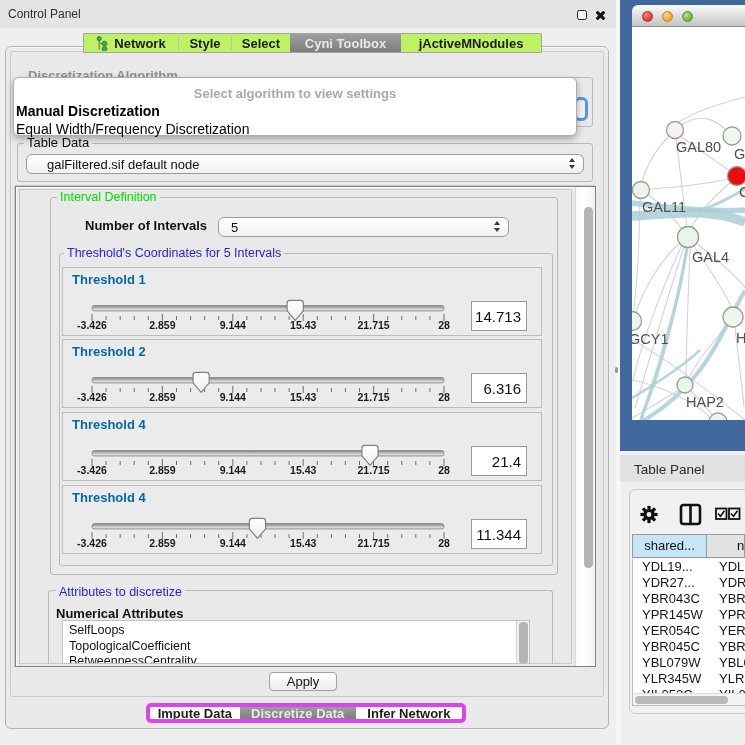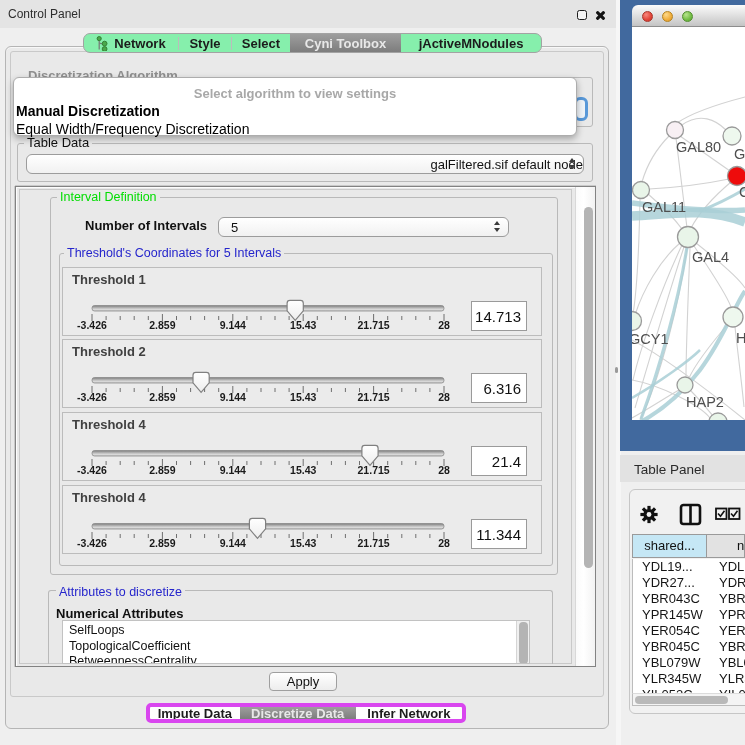--- a/index.html
+++ b/index.html
@@ -10,42 +10,42 @@
 #cwin { position:absolute; left:0; top:0; width:616px; height:731px; background:#efefef; }
 #ctstrip { position:absolute; left:0; top:0; width:616px; height:28px; background:#e4e4e4; }
 #ctitle { position:absolute; left:8px; top:7px; font-size:12px; color:#2e2e2e; }
 #floatico { position:absolute; left:577px; top:10px; width:10px; height:10px; border:1.6px solid #1d1d1d; border-radius:2.5px; background:#f4f4f4; }
 .xbar { position:absolute; width:11px; height:3px; background:#141414; border-radius:1px; left:595px; top:14px; }
 
 #bigpanel { position:absolute; left:5px; top:46px; width:604px; height:683px; border:1px solid #b5b5b5; border-radius:6px; background:#eaeaea; box-shadow:inset 0 1px 0 #f8f8f8; }
 #innerpanel { position:absolute; left:10px; top:51px; width:594px; height:646px; border:1px solid #c9c9c9; border-radius:3px; background:#e9e9e9; }
 
 
-#toptabs { position:absolute; left:83px; top:33px; width:459px; height:20px; background:#86efac; border:1px solid #a3a3a3; border-radius:7px; display:flex; overflow:hidden; }
+#toptabs { position:absolute; left:83px; top:33px; width:459px; height:20px; background:#bef264; border:1px solid #a3a3a3; border-radius:1px; display:flex; overflow:hidden; }
 .tseg { font-size:13px; font-weight:bold; color:#1c1c1c; display:flex; align-items:center; justify-content:center; height:100%; position:relative; }
 .tsep { width:1px; height:13px; background:#bcbcbc; align-self:center; }
 .tsel { background:linear-gradient(#9e9e9e,#7d7d7d); color:#e8e8e8; }
 
 
 .group { position:absolute; border:1px solid #b9b9b9; border-radius:3px; }
 .glabel { position:absolute; top:-7px; font-size:12.5px; background:#e9e9e9; padding:0 3px; line-height:13px; }
 
 .combo { position:absolute; background:linear-gradient(#ffffff,#f1f1f1); border:1px solid #9c9c9c; border-radius:6px; font-size:13px; color:#111; }
 .cstep { position:absolute; right:8px; }
 .arr-up { width:0;height:0;border-left:3px solid transparent;border-right:3px solid transparent;border-bottom:4.5px solid #3a3a3a; margin-bottom:3px; }
 .arr-dn { width:0;height:0;border-left:3px solid transparent;border-right:3px solid transparent;border-top:4.5px solid #3a3a3a; }
 
 
 #spane { position:absolute; left:15px; top:186px; width:581px; height:481px; border:1px solid #828282; box-shadow:inset 1px 1px 0 #fdfdfd, -1px 0 0 #c9c9c9, 0 -1px 0 #c9c9c9; background:#e9e9e9; overflow:hidden; }
 #vsb { position:absolute; left:559px; top:0; width:20px; height:479px; background:linear-gradient(90deg,#fafafa,#ffffff 40%,#f2f2f2); border-left:1px solid #d8d8d8; }
 #vsbthumb { position:absolute; left:8px; top:20px; width:9px; height:361px; background:#b4b4b4; border-radius:4.5px; }
 
 
 .tbox { position:absolute; left:62px; width:480px; height:69px; border:1px solid #bcbcbc; background:#ebebeb; }
-.ttitle { position:absolute; left:9px; top:4px; font-size:13px; font-weight:bold; color:#404040; }
+.ttitle { position:absolute; left:9px; top:4px; font-size:13px; font-weight:bold; color:#0369a1; }
 .vbox { position:absolute; left:408px; top:33px; width:56px; height:30px; background:#fff; border:1px solid #9a9a9a; font-size:15px; color:#111; text-align:right; padding:6px 5px 0 0; }
 
 
 #attrlist { position:absolute; left:62px; top:620px; width:468px; height:44px; background:#fff; border:1px solid #c2c2c2; font-size:12.5px; color:#111; overflow:hidden; }
 #alsb { position:absolute; right:0px; top:0px; width:13px; height:44px; background:#f0f0f0; border-left:1px solid #d5d5d5; }
 #alsbthumb { position:absolute; left:1.5px; top:1px; width:9px; height:42px; background:#b4b4b4; border-radius:4px; }
 
 #applybtn { position:absolute; left:269px; top:672px; width:68px; height:19px; background:linear-gradient(#ffffff,#ededed); border:1px solid #9f9f9f; border-radius:4px; font-size:13px; color:#111; text-align:center; line-height:17px; }
 
 
@@ -108,21 +108,21 @@
   <div class="tseg" style="width:140px;">jActiveMNodules</div>
 </div>
 
 <div class="group" style="left:17px; top:77px; width:576px; height:50px;"></div>
 <div class="abs" style="left:26px; top:68px; font-size:13px; font-weight:bold; color:#8f8f8f; background:#e9e9e9; padding:0 2px;">Discretization Algorithm</div>
 <div class="abs" style="left:574px; top:97px; width:14px; height:24px; border:3px solid #5898d8; border-radius:6px; background:#eef3f8;"></div>
 
 <div class="group" style="left:17px; top:143px; width:576px; height:39px;"></div>
 <div class="abs glabel" style="left:24px; top:136px; font-size:13px; color:#111; background:#e9e9e9;">Table Data</div>
 <div class="combo" style="left:26px; top:154px; width:558px; height:20px;">
-  <div style="margin:2px 0 0 20px;text-align:right;">galFiltered.sif default node</div>
+  <div style="margin:2px 0 0 20px;">galFiltered.sif default node</div>
   <div class="cstep" style="top:2.5px;">
         <div class="arr-up"></div>
         <div class="arr-dn"></div>
       </div>
 </div>
 
 <div id="spane">
   <div style="position:absolute;left:3px;top:2px;width:553px;height:475px;border:1px solid #c9c9c9;"></div>
   <div id="vsb">
         <div id="vsbthumb"></div>

